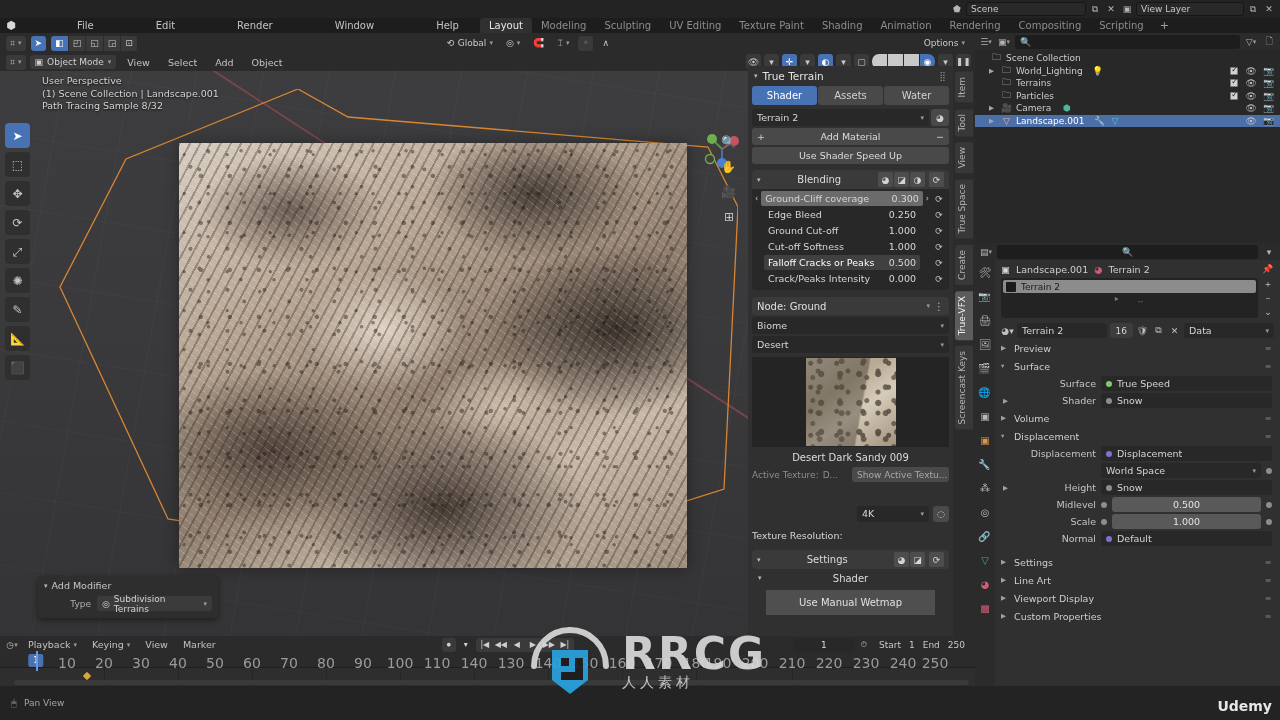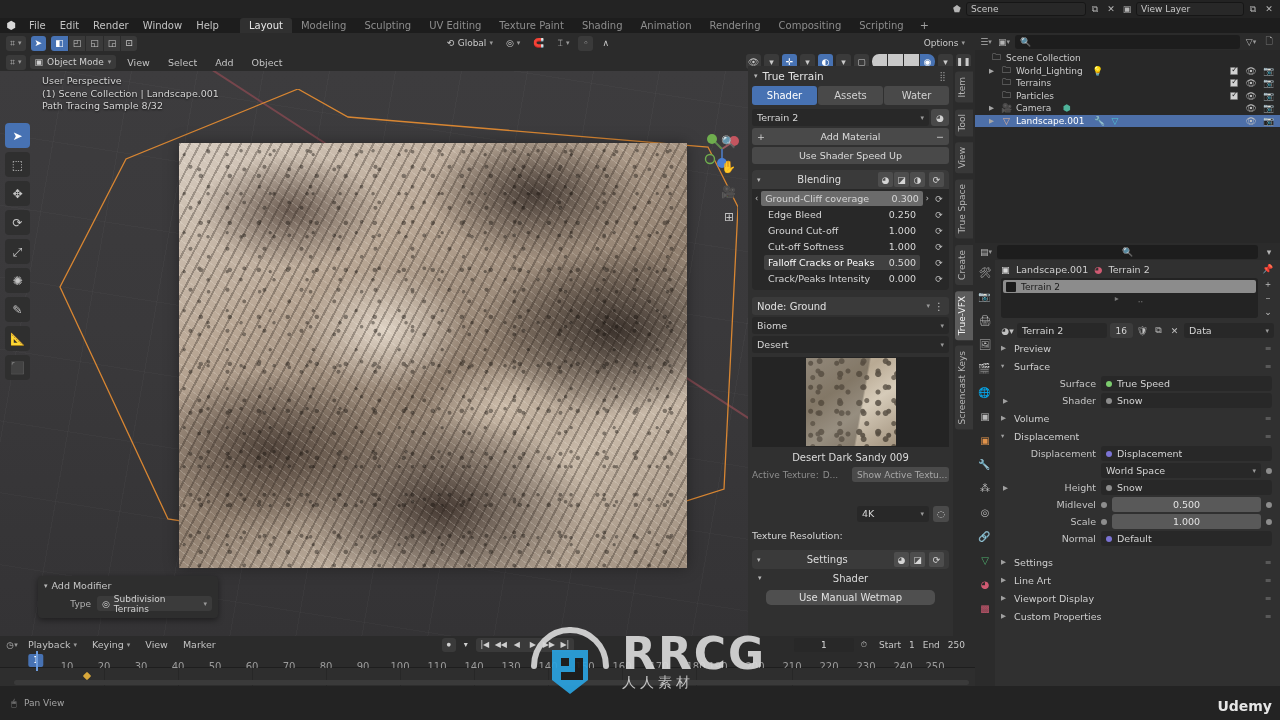--- a/index.html
+++ b/index.html
@@ -20,21 +20,21 @@
   }
   .menubar{
     position:absolute; left:0; top:18px; width:1280px; height:15px;
     background:#1d1d1d; display:flex; align-items:center; gap:0px;
   }
   .blender-logo{
     width:22px; height:14px; display:flex; align-items:center; justify-content:center;
     color:#d8d8d8; font-size:11px;
   }
   .menu-item{
-    padding:0 7px; height:15px; line-height:15px; color:#c3c3c3; font-size:10px; white-space:nowrap;
+    padding:0 7px; height:15px; line-height:15px; color:#c3c3c3; font-size:10px; white-space:nowrap;margin-left:48px;
   }
   .ws-tabs{ display:flex; align-items:center; margin-left:14px; gap:0; height:15px;}
   .ws-tab{
     padding:0 9px; height:15px; line-height:15px; color:#8d8d8d; font-size:10px; white-space:nowrap;
     border-radius:3px 3px 0 0;
   }
   .ws-tab.active{ background:#303030; color:#e8e8e8; }
   .ws-plus{ padding:0 7px; color:#a0a0a0; font-size:11px; }
 
   .scene-block{
@@ -253,21 +253,21 @@
   .tex-row2{ display:flex; align-items:center; gap:4px; margin-top:4px;}
   .tex-lab2{ color:#d4d4d4; font-size:9.5px;margin-top:44px; }
   .res-field{
     margin-left:auto; width:72px; height:16px; background:#282828; border-radius:3px; display:flex;
     align-items:center; padding:0 5px; color:#d6d6d6; font-size:9.5px;
   }
   .bottom-sec{ margin-top:9px; }
   .sh-head{ height:18px; display:flex; align-items:center; justify-content:center; color:#dcdcdc; font-size:10px; position:relative;}
   .sh-head .tri{ position:absolute; left:6px; }
   .wetmap-btn{
-    margin:3px 14px 4px; height:15px; background:#4f4f4f; border-radius:5px;
+    margin:3px 14px 4px; height:25px; background:#4f4f4f; border-radius:0;
     display:flex; align-items:center; justify-content:center; color:#e0e0e0; font-size:10px;
   }
 
   
   .vtabs{
     position:absolute; left:953px; top:66px; width:22px; height:570px; z-index:10;
     background:#2b2b2b; padding-top:6px;
   }
   .vtab{
     width:18px; margin:0 2px 6px; background:#383838; border-radius:0 3px 3px 0;
@@ -303,21 +303,21 @@
   .tl-icons{ display:flex; align-items:center; gap:2px; }
   .tl-ic{ width:14px;height:14px;display:flex;align-items:center;justify-content:center;color:#cfcfcf;font-size:8px;}
   .tl-frame{
     width:60px;height:14px;background:#282828;border-radius:3px;display:flex;align-items:center;justify-content:center;
     color:#d8d8d8;font-size:9px;
   }
   .tl-sefield{ display:flex; align-items:center; gap:8px; padding:0 5px; height:14px; color:#c8c8c8;font-size:9px;}
   .tl-ruler{
     position:relative; height:15px; background:#2b2b2b; border-bottom:1px solid #1e1e1e;
   }
-  .tick{ position:absolute; top:8px; color:#9b9b9b; font-size:10px; transform:translateX(-50%); }
+  .tick{ position:absolute; top:2px; color:#9b9b9b; font-size:14px; transform:translateX(-50%); }
   .playhead-lab{
     position:absolute; top:1px; height:13px; background:#4772b3; color:#fff; font-size:8.5px;
     border-radius:2px; padding:0 5px; line-height:13px; transform:translateX(-50%);
   }
   .tl-strip{ position:relative; height:18px; background:#2e2e2e; }
   .tl-strip .vgrid{ position:absolute; top:0; width:1px; height:100%; background:#272727; }
   .playhead-line{ position:absolute; top:15px; width:1.5px; height:20px; background:#6c9bdc; }
   .keymark{ position:absolute; width:6px;height:6px; background:#d8a73a; border-radius:1px; transform:rotate(45deg);}
   .tl-scroll{ position:absolute; left:14px; bottom:1px; height:5px; width:955px; background:#3a3a3a; border-radius:3px;}
 

